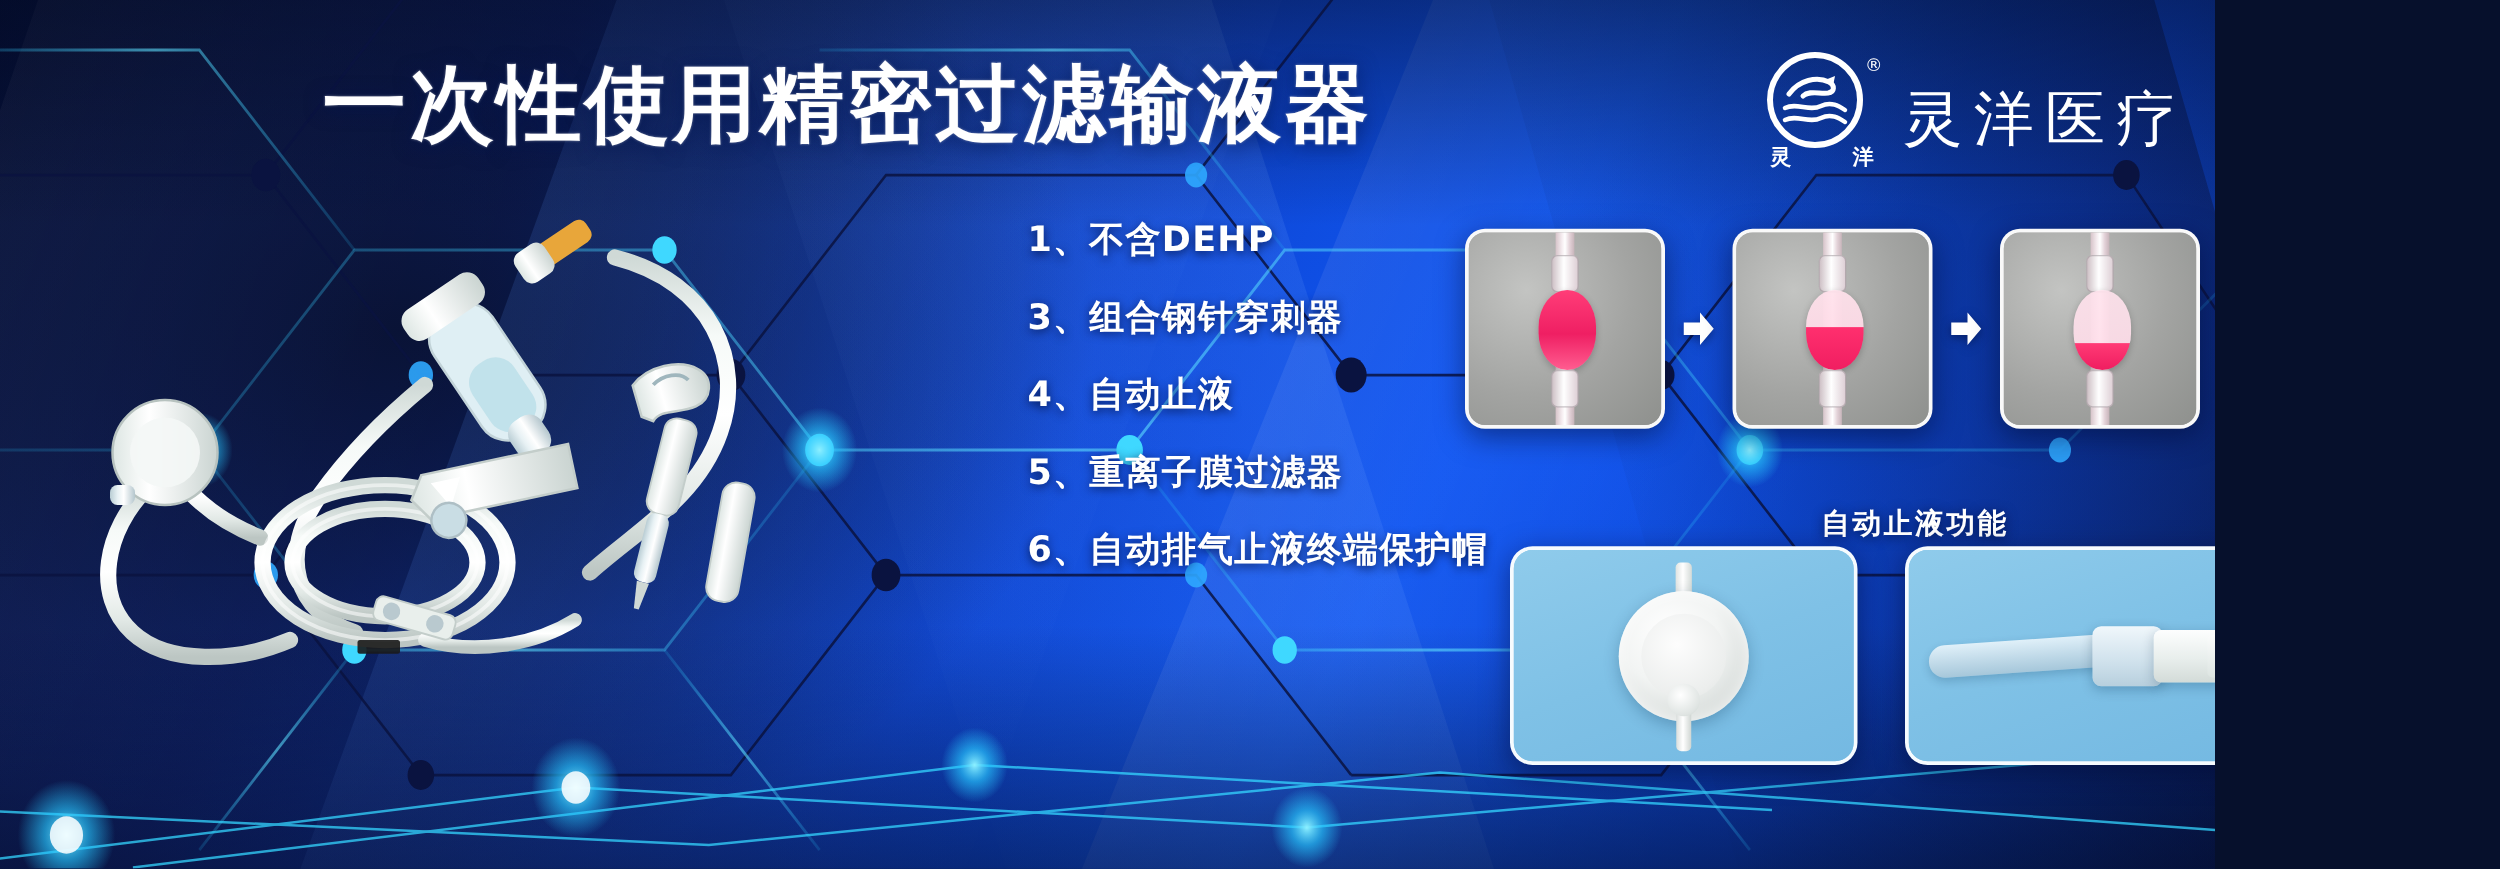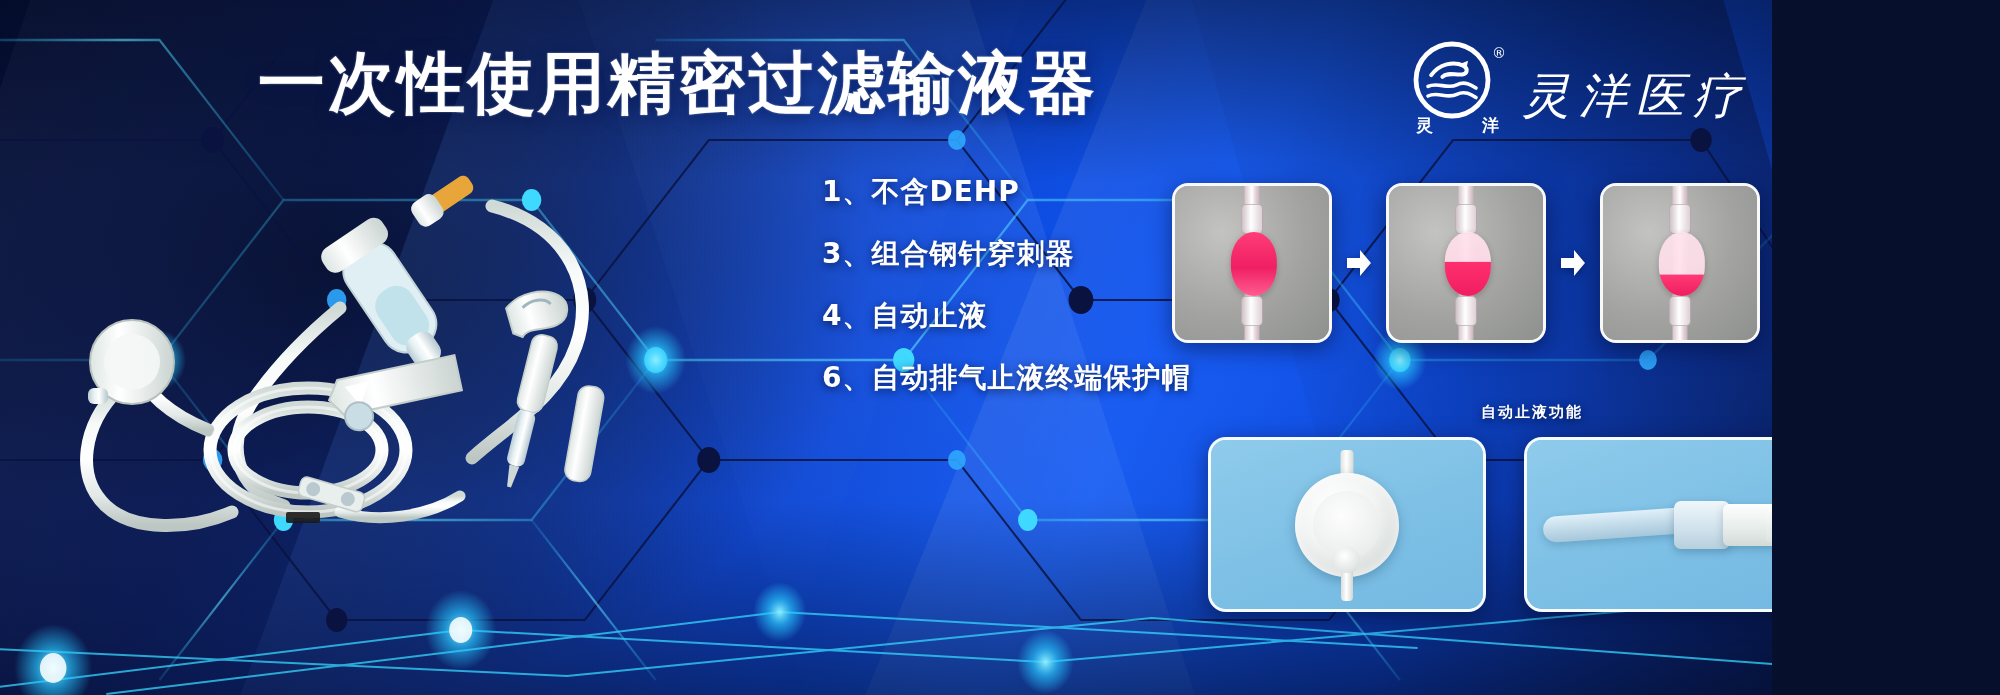--- a/index.html
+++ b/index.html
@@ -66,21 +66,21 @@
   .logo-mark .reg {
     position:absolute; right:-2px; top:6px;
     color:#fff; font-size:14px; line-height:1;
   }
   .logo-cn-small {
     position:absolute; left:0; top:74px; width:92px;
     display:flex; justify-content:space-between;
     color:#fff; font-size:17px; font-weight:bold; letter-spacing:1px;
     padding:0 4px;
   }
-  .logo-text { display:flex; flex-direction:column;font-style:italic; }
+  .logo-text { display:flex; flex-direction:column; }
   .logo-cn {
     color:#ffffff; font-size:48px; font-weight:500;
     letter-spacing:9px; line-height:1.05; white-space:nowrap;
     font-family:"DejaVu Serif","Liberation Serif",serif;
   }
   .logo-en {
     color:#ffffff; font-size:21px; letter-spacing:1.6px;
     margin-top:5px; white-space:nowrap; font-weight:400;
   }
 
@@ -112,21 +112,21 @@
     width:30px; height:34px; flex:0 0 auto;
     display:flex; align-items:center; justify-content:center;
   }
   .arrow-sep svg { display:block; filter:drop-shadow(0 2px 4px rgba(0,10,50,0.5)); }
 
   .cap {
     position:absolute; color:#ffffff; font-weight:bold;
     letter-spacing:2px; white-space:nowrap;
     text-shadow:0 2px 9px rgba(0,15,60,0.85);
   }
-  .cap-top { left:1222px; top:403px; font-size:15px; width:620px; text-align:center; }
+  .cap-top { left:1222px; top:403px; font-size:23px; width:620px; text-align:center; }
 
   .panel-row-bottom {
     position:absolute; left:1208px; top:437px;
     display:flex; gap:38px;
   }
   .pc-bot { width:278px; height:175px; background:#84c4e8; border-radius:18px; }
 
   .cap-b1 { left:1208px; top:625px; width:278px; text-align:center; font-size:23px; }
   .cap-b2 { left:1524px; top:625px; width:278px; text-align:center; font-size:23px; }
 
@@ -335,20 +335,21 @@
     </div>
     <div class="logo-text">
       <div class="logo-cn">灵洋医疗</div>
     </div>
   </div>
 
   <div class="features">
     <div class="feature-item">1、不含DEHP</div>
     <div class="feature-item">3、组合钢针穿刺器</div>
     <div class="feature-item">4、自动止液</div>
+    <div class="feature-item">5、重离子膜过滤器</div>
     <div class="feature-item">6、自动排气止液终端保护帽</div>
   </div>
 
   <div class="product">
     <svg width="600" height="400" viewBox="0 0 600 400">
       <defs>
         <linearGradient id="tg" x1="0" y1="0" x2="0" y2="1">
           <stop offset="0" stop-color="#cfd9d6"></stop>
           <stop offset="0.25" stop-color="#f6faf8"></stop>
           <stop offset="0.5" stop-color="#ffffff"></stop>

